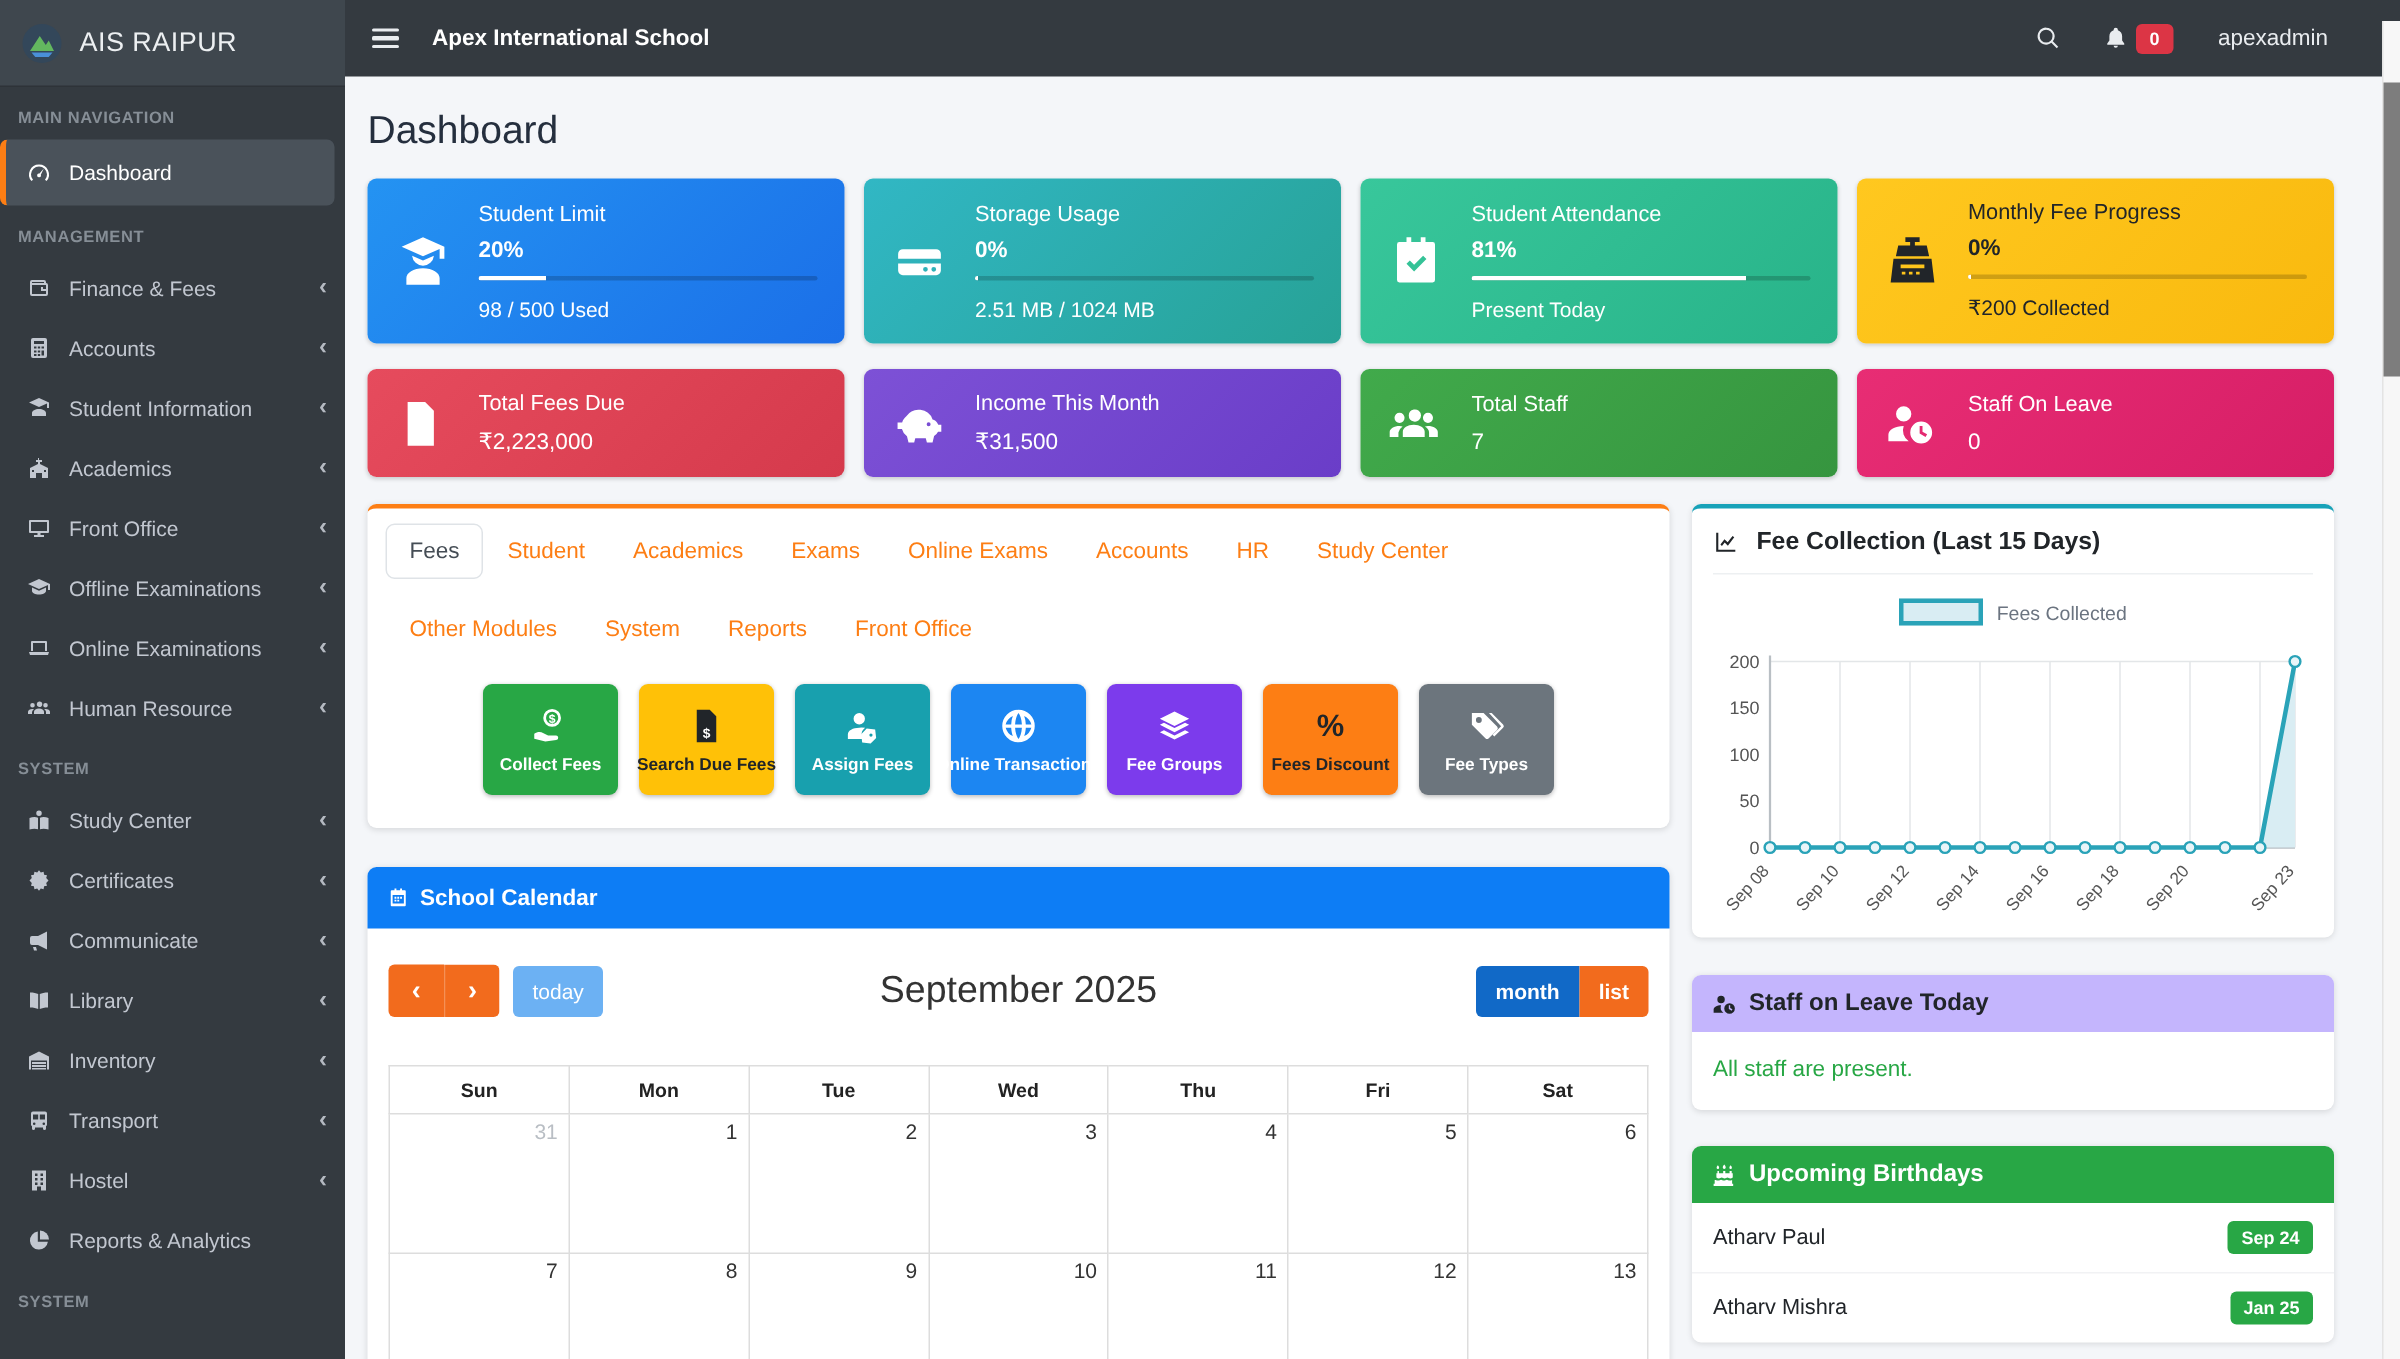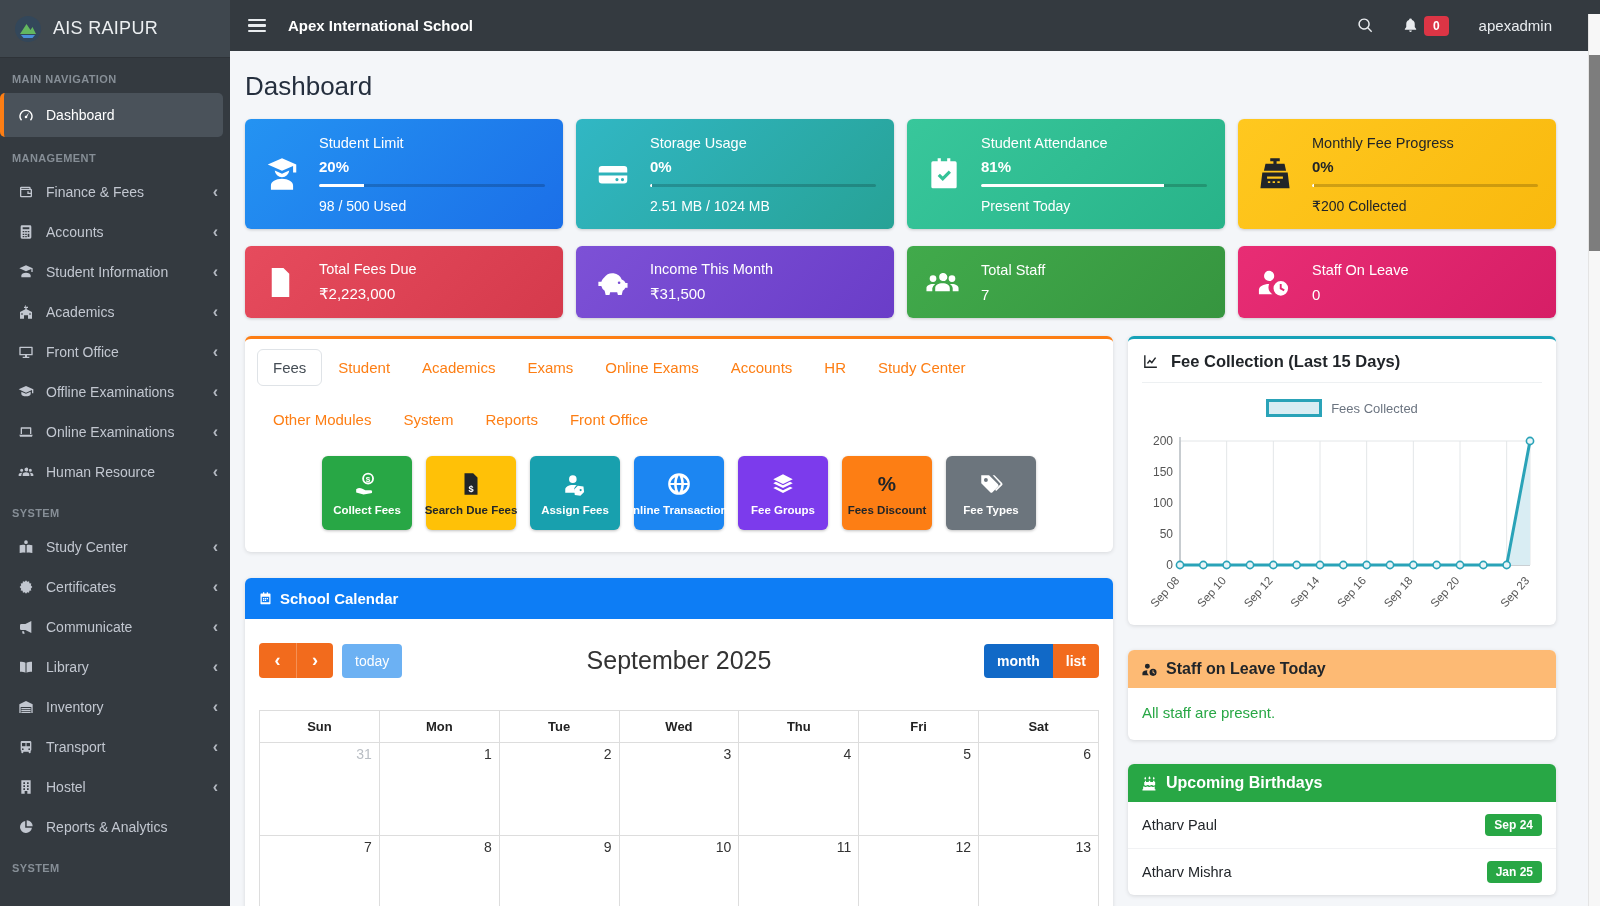--- a/index.html
+++ b/index.html
@@ -631,21 +631,21 @@
               <circle cx="271.33333333333337" cy="146" r="3.6" fill="#eaf5f8" stroke="#2aa3b8" stroke-width="1.6"></circle>
               <circle cx="294.6666666666667" cy="146" r="3.6" fill="#eaf5f8" stroke="#2aa3b8" stroke-width="1.6"></circle>
               <circle cx="318" cy="146" r="3.6" fill="#eaf5f8" stroke="#2aa3b8" stroke-width="1.6"></circle>
               <circle cx="341.3333333333333" cy="146" r="3.6" fill="#eaf5f8" stroke="#2aa3b8" stroke-width="1.6"></circle>
               <circle cx="364.6666666666667" cy="146" r="3.6" fill="#eaf5f8" stroke="#2aa3b8" stroke-width="1.6"></circle>
               <circle cx="388" cy="22" r="3.6" fill="#eaf5f8" stroke="#2aa3b8" stroke-width="1.6"></circle>
             </svg>
         </div>
 
         <div class="panel staff-card">
-          <div class="panel-header staff-header" style="background: #fdba74;">
+          <div class="panel-header staff-header" style="background: #c4b5fd;">
             <span style="display:flex">
               <svg viewBox="0 0 24 24" fill="currentColor">
                   <path d="M9 11a3.5 3.5 0 1 0 0-7 3.5 3.5 0 0 0 0 7zm0 2c-3.9 0-7 1.8-7 4v3h9.3A6 6 0 0 1 9 13z"></path>
                   <path d="M17 11a5 5 0 1 1 0 10 5 5 0 0 1 0-10zm-.7 2v3.4l2.7 1.6.7-1.2-2.1-1.2V13h-1.3z"></path>
                 </svg>
             </span>
             <span>Staff on Leave Today</span>
           </div>
           <div class="staff-body" style="color: rgb(40, 167, 69);">All staff are present.</div>
         </div>

